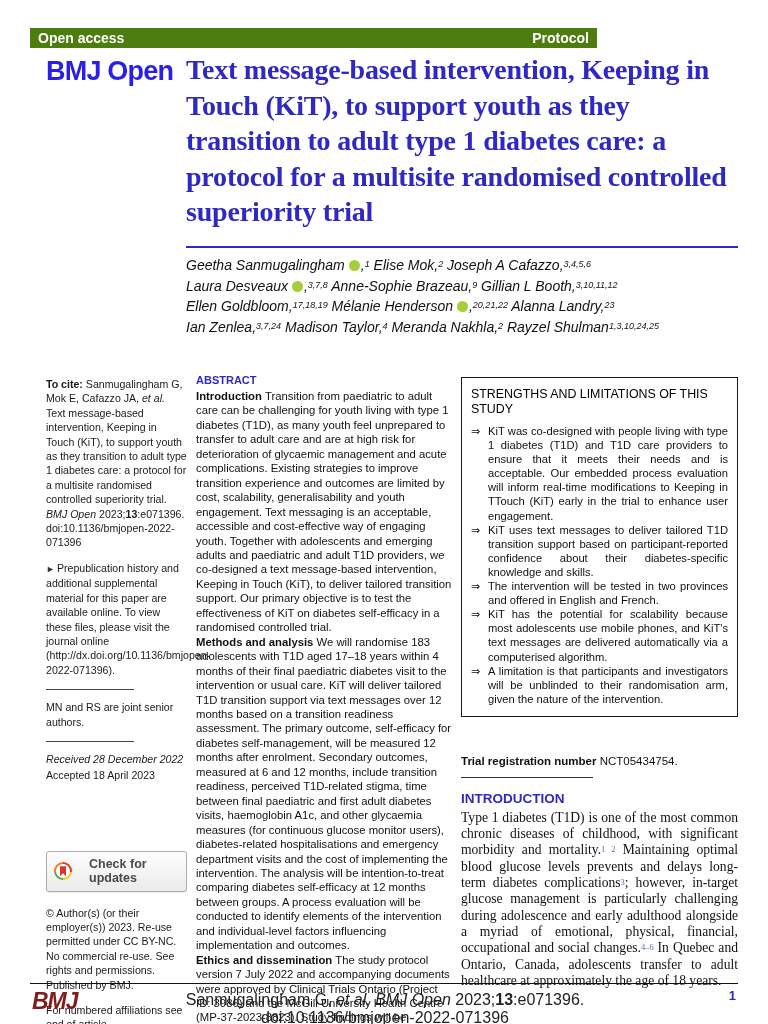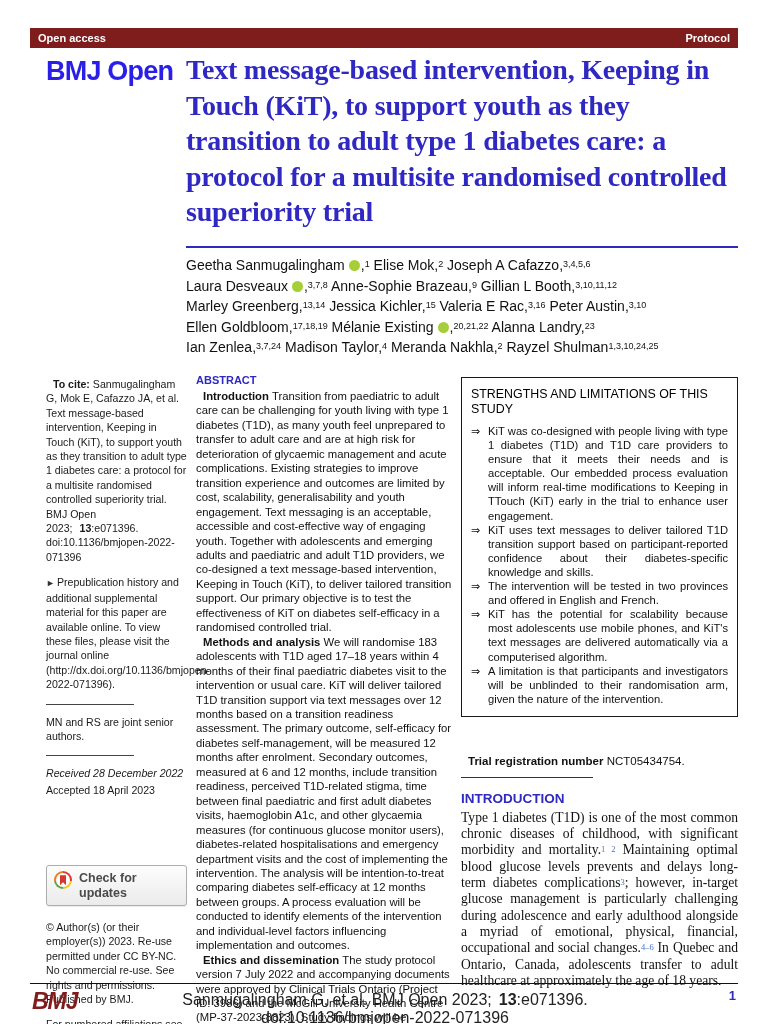--- a/index.html
+++ b/index.html
@@ -1,45 +1,45 @@
 <!DOCTYPE html>
 <html><head>
 <meta charset="utf-8">
 <style>
   * { margin:0; padding:0; box-sizing:border-box; }
   html,body { width:768px; height:1024px; background:#fff; }
   body { font-family:"Liberation Sans", sans-serif; color:#1a1a1a; position:relative; overflow:hidden; }
 
-  .topbar { position:absolute; left:30px; top:28px; width:708px; height:20px;
-    background:#7f1d1d; color:#fff; display:flex; justify-content:space-between; align-items:center;
-    padding:0 8px; font-size:11px; font-weight:bold; }
+  .topbar { position:absolute; left:30px; top:28px; width:567px; height:20px;
+    background:#4d7c0f; color:#fff; display:flex; justify-content:space-between; align-items:center;
+    padding:0 8px; font-size:14px; font-weight:bold; }
 
   .bmj-open-logo { position:absolute; left:46px; top:56px; font-size:27px; font-weight:bold;
     color:#2a1fe8; letter-spacing:-0.8px; }
 
   .article-title { position:absolute; left:186px; top:52px; width:556px;
     font-family:"Liberation Serif", serif; font-weight:bold; font-size:28px; line-height:35.5px;
     color:#2f28c2; letter-spacing:-0.2px; }
 
   .authors-block { position:absolute; left:186px; top:246px; width:552px;
     border-top:2px solid #2f28c2; padding-top:7px; font-size:14px; line-height:20.5px; color:#111; }
-  .author-line { white-space:nowrap; }
+  .author-line { white-space:nowrap;font-style:italic; }
   .sup { font-size:9px; vertical-align:top; position:relative; top:-1px; }
   .orcid-dot { display:inline-block; width:11px; height:11px; border-radius:50%;
     background:#a6ce39; margin:0 1px 0 4px; vertical-align:-1px; }
 
   
   .sidebar { position:absolute; left:46px; top:377px; width:141px;
     font-size:10.6px; line-height:14.4px; color:#1a1a1a; }
   .sidebar p { margin-bottom:11px; }
   .sidebar .rule { border-top:1.2px solid #444; width:88px; margin:12px 0 10px 0; }
-  .b { font-weight:bold;margin-left:7px; } .i { }
+  .b { font-weight:bold; } .i { font-style:italic; }
   .prepub-arrow { color:#333; font-size:9px; margin-right:2px; }
 
-  .check-updates { display:inline-flex; align-items:flex-start; gap:7px; margin:57px 0 14px 0;
+  .check-updates { display:inline-flex; align-items:center; gap:17px; margin:57px 0 14px 0;
     border:1px solid #adadad; border-radius:3px; background:linear-gradient(#fdfdfd,#ebebeb);
     padding:5px 9px 5px 7px; font-size:12.5px; font-weight:bold; color:#4a4a4a; cursor:pointer;
     box-shadow:0 1px 1px rgba(0,0,0,0.08); }
   .cm-circle { width:18px; height:18px; border-radius:50%; position:relative; flex:0 0 18px;
     background:conic-gradient(#e23a2e 0 95deg,#f5c51d 95deg 180deg,#57a944 180deg 265deg,#ef7d23 265deg 360deg); }
   .cm-circle::before { content:""; position:absolute; inset:2px; background:#fff; border-radius:50%; }
   .cm-circle::after { content:""; position:absolute; left:6px; top:4px; width:6px; height:10px;
     background:#d6372f; clip-path:polygon(0 0,100% 0,100% 100%,50% 70%,0 100%); }
 
   
@@ -76,22 +76,21 @@
   <span>Protocol</span>
 </div>
 
 <div class="bmj-open-logo">BMJ Open</div>
 
 <h1 class="article-title">Text message-based intervention, Keeping in Touch (KiT), to support youth as they transition to adult type 1 diabetes care: a protocol for a multisite randomised controlled superiority trial</h1>
 
 <div class="authors-block" id="authors">
     <div class="author-line"><span>Geetha Sanmugalingham</span><span class="orcid-dot"></span>,<span class="sup">1</span> <span>Elise Mok</span>,<span class="sup">2</span> <span>Joseph A Cafazzo</span>,<span class="sup">3,4,5,6</span> </div>
     <div class="author-line"><span>Laura Desveaux</span><span class="orcid-dot"></span>,<span class="sup">3,7,8</span> <span>Anne-Sophie Brazeau</span>,<span class="sup">9</span> <span>Gillian L Booth</span>,<span class="sup">3,10,11,12</span> </div>
-    <div class="author-line"><span>Marley Greenberg</span>,<span class="sup">13,14</span> <span>Jessica Kichler</span>,<span class="sup">15</span> <span>Valeria E Rac</span>,<span class="sup">3,16</span> <span>Peter Austin</span>,<span class="sup">3,10</span> </div>
-    <div class="author-line"><span>Ellen Goldbloom</span>,<span class="sup">17,18,19</span> <span>Mélanie Existing</span><span class="orcid-dot"></span>,<span class="sup">20,21,22</span> <span>Alanna Landry</span>,<span class="sup">23</span> </div>
+    <div class="author-line"><span>Ellen Goldbloom</span>,<span class="sup">17,18,19</span> <span>Mélanie Henderson</span><span class="orcid-dot"></span>,<span class="sup">20,21,22</span> <span>Alanna Landry</span>,<span class="sup">23</span> </div>
     <div class="author-line"><span>Ian Zenlea</span>,<span class="sup">3,7,24</span> <span>Madison Taylor</span>,<span class="sup">4</span> <span>Meranda Nakhla</span>,<span class="sup">2</span> <span>Rayzel Shulman</span><span class="sup">1,3,10,24,25</span> </div>
   </div>
 
 <div class="sidebar">
   <p><span class="b">To cite: </span><span>Sanmugalingham G, Mok E, Cafazzo JA, </span><span class="i">et al.</span><span>  Text message-based intervention, Keeping in Touch (KiT), to support youth as they transition to adult type 1 diabetes care: a protocol for a multisite randomised controlled superiority trial. </span><span class="i">BMJ Open</span><span> 2023;</span><span class="b">13</span><span>:e071396. doi:10.1136/bmjopen-2022-071396</span></p>
   <p><span class="prepub-arrow">►</span><span>Prepublication history and additional supplemental material for this paper are available online. To view these files, please visit the journal online (http://dx.doi.org/10.1136/bmjopen-2022-071396).</span></p>
   <div class="rule"></div>
   <p>MN and RS are joint senior authors.</p>
   <div class="rule"></div>
   <p style="margin-bottom:2px;font-style:italic;">Received 28 December 2022</p>

